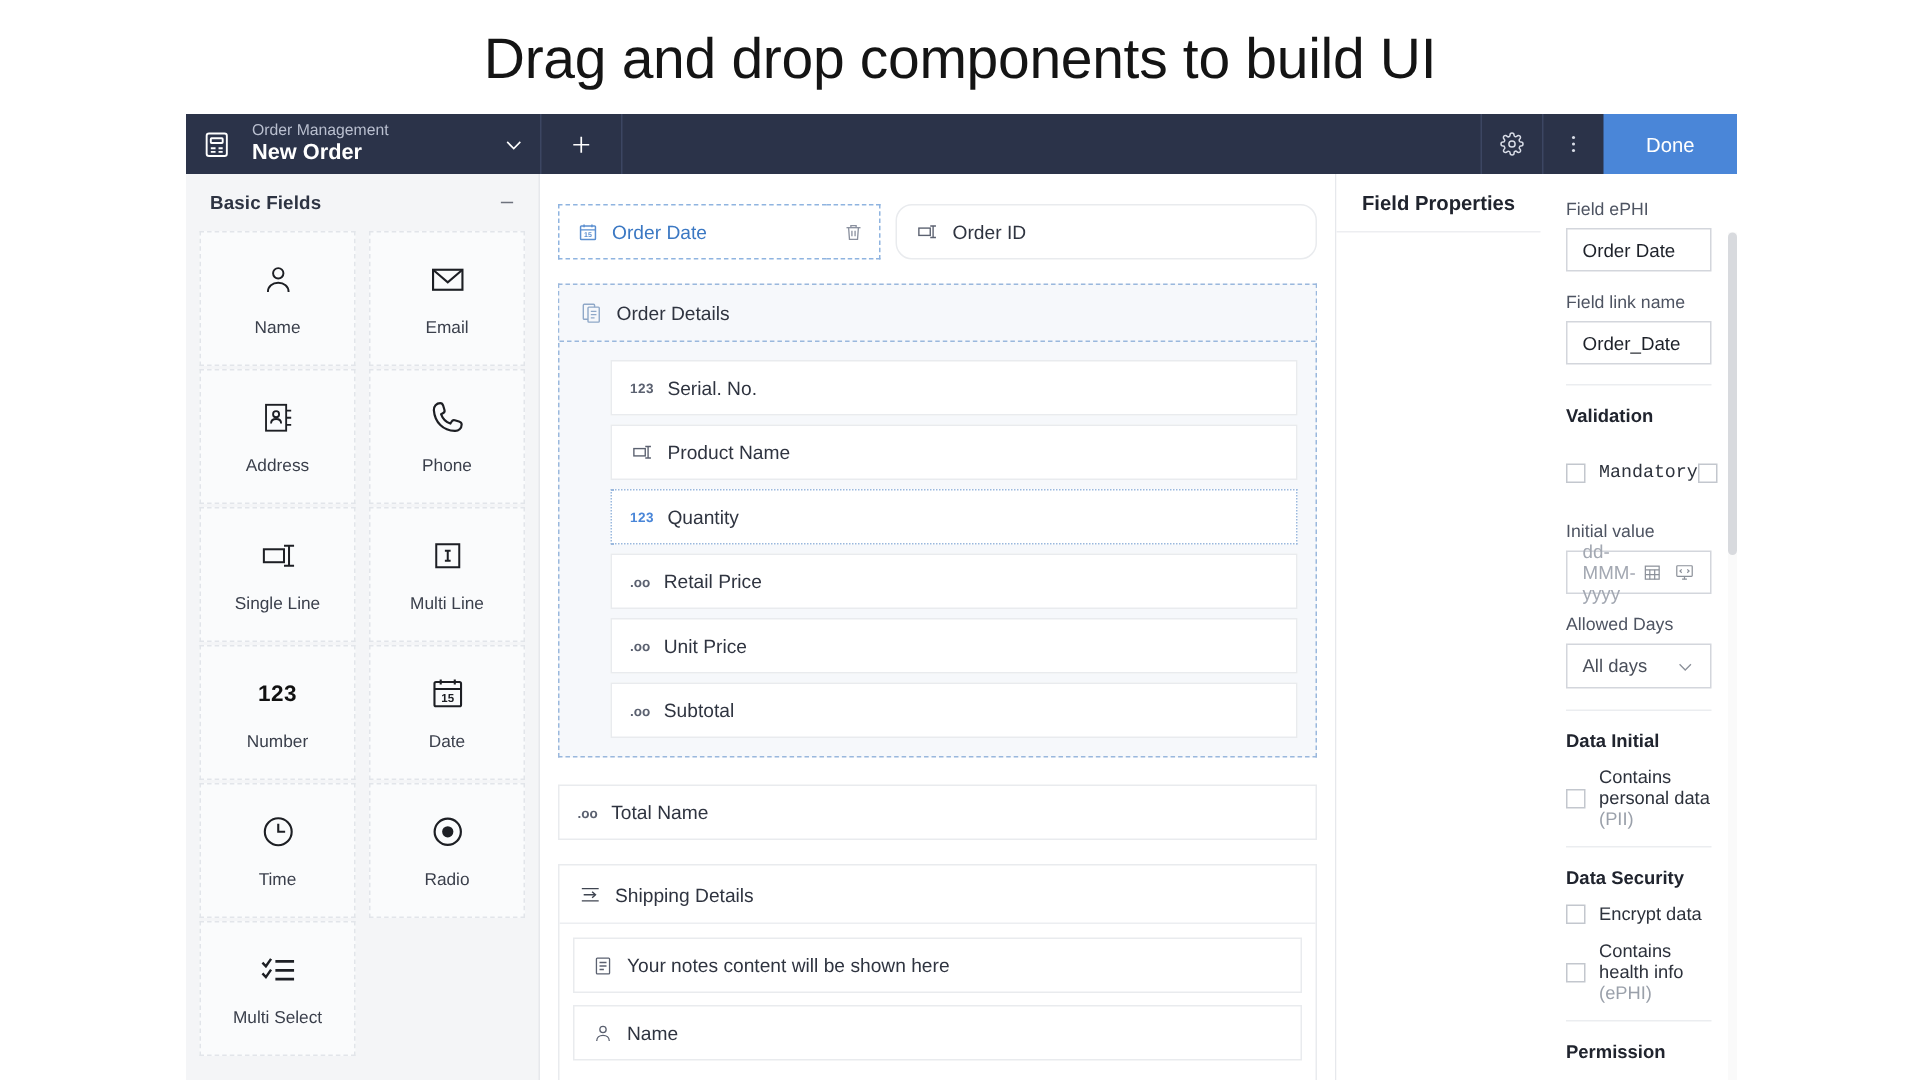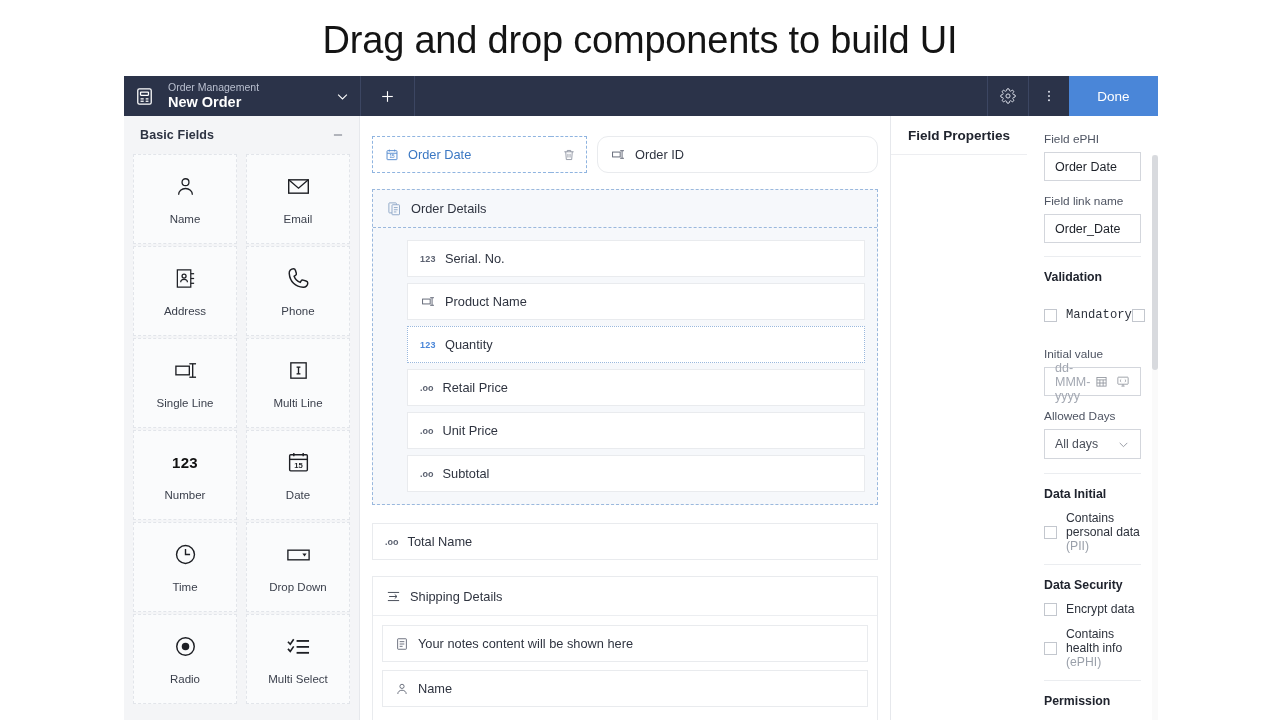--- a/index.html
+++ b/index.html
@@ -396,29 +396,20 @@
         <div class="ptile">
           <span class="ptile-icon">
             <svg width="25" height="25" viewBox="0 0 24 24" fill="none" stroke="#1d1f24" stroke-width="1.35">
               <circle cx="12" cy="12" r="8.6"></circle>
                 <polyline points="12,6.8 12,12 16.4,12"></polyline>
             </svg>
             </span>
           <span class="ptile-label">Time</span>
         </div>
 
-        <div class="ptile">
-          <span class="ptile-icon">
-            <svg width="27" height="20" viewBox="0 0 28 20" fill="none" stroke="#1d1f24" stroke-width="1.4">
-              <rect x="3" y="5" width="22" height="10"></rect>
-              <polygon points="18,8.4 22.4,8.4 20.2,11.6" fill="#1d1f24" stroke="none"></polygon>
-            </svg>
-            </span>
-          <span class="ptile-label">Drop Down</span>
-        </div>
 
         <div class="ptile">
           <span class="ptile-icon">
             <svg width="25" height="25" viewBox="0 0 24 24" fill="none" stroke="#1d1f24" stroke-width="1.4">
               <circle cx="12" cy="12" r="8.4"></circle>
                 <circle cx="12" cy="12" r="3.6" fill="#1d1f24" stroke="none"></circle>
             </svg>
             </span>
           <span class="ptile-label">Radio</span>
         </div>

